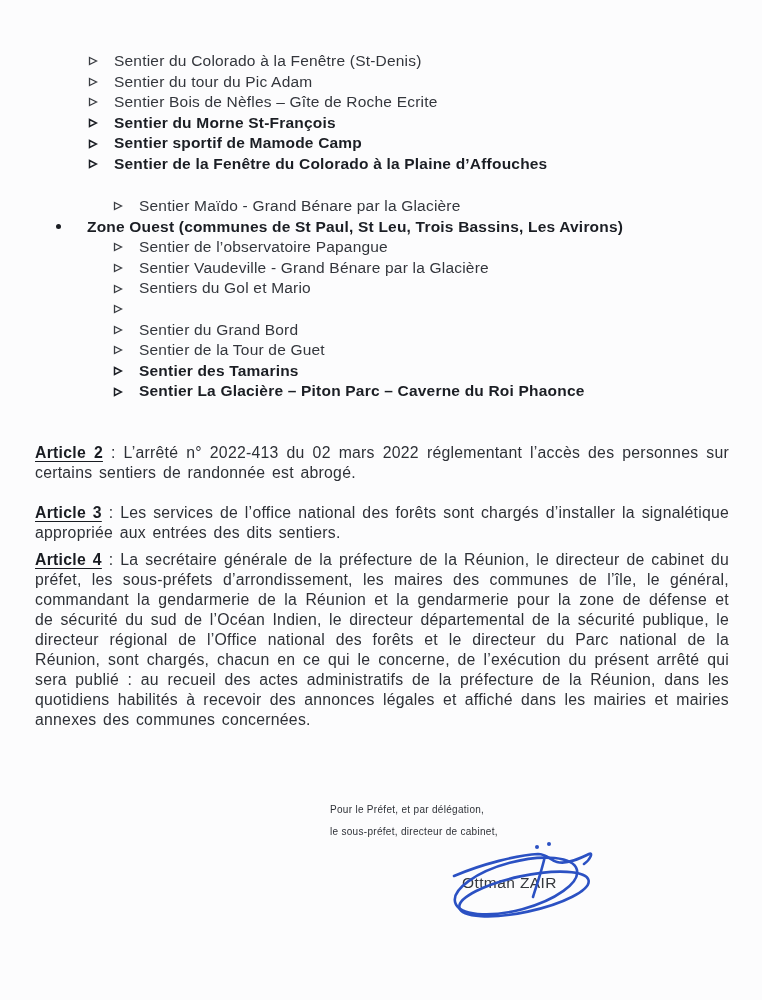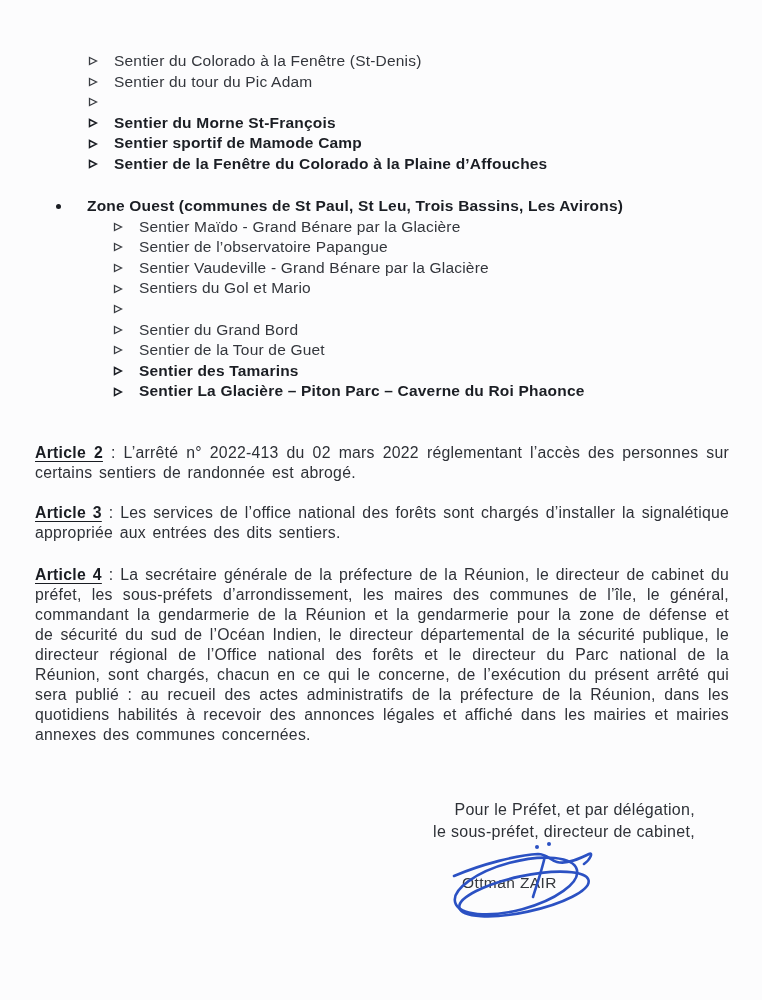--- a/index.html
+++ b/index.html
@@ -28,25 +28,25 @@
   #zone-section{top:196px;}
   
   .article{
     position:absolute;left:35px;width:694px;margin:0;
     font-size:15.8px;line-height:20px;letter-spacing:.25px;word-spacing:2px;
     text-align:justify;color:#2e3137;
   }
   .alabel{font-weight:700;color:#191c22;text-decoration:underline;text-underline-offset:3px;}
   #article-2{top:443px;}
   #article-3{top:503px;}
-  #article-4{top:565px;}
+  #article-4{top:550px;}
   
   .sig-block{
     position:absolute;left:330px;top:799px;width:365px;
-    text-align:right;font-size:16px;line-height:21.5px;
+    text-align:left;font-size:10px;line-height:21.5px;
     letter-spacing:.3px;color:#2e3137;
   }
   .sig-name{
     position:absolute;left:462px;top:874px;
     font-size:15.5px;letter-spacing:.4px;color:#34373c;
   }
   .sig-ink{position:absolute;left:424px;top:834px;}
   .sig-ink path,.sig-ink ellipse{fill:none;stroke:#2b51c3;stroke-width:2.6;stroke-linecap:round;}
   .sig-ink circle{fill:#2b51c3;stroke:none;}
 </style>
@@ -71,20 +71,21 @@
           </svg>
         </span>
         <span class="txt">Sentier du tour du Pic Adam</span>
       </div>
     <div class="li lvl1">
         <span class="arr">
           <svg width="10" height="10" viewBox="0 0 10 10">
             <path d="M1.5,1.5 L8.5,5 L1.5,8.5 Z" fill="none" stroke="#3a3d42" stroke-width="1.3"></path>
           </svg>
         </span>
+        <span class="txt">Sentier Bois de Nèfles – Gîte de Roche Ecrite</span>
       </div>
     <div class="li lvl1">
         <span class="arr">
           <svg width="10" height="10" viewBox="0 0 10 10">
             <path d="M1.5,1.5 L8.5,5 L1.5,8.5 Z" fill="none" stroke="#1b1e24" stroke-width="1.5"></path>
           </svg>
         </span>
         <span class="txt bold">Sentier du Morne St-François</span>
       </div>
     <div class="li lvl1">
@@ -99,33 +100,33 @@
         <span class="arr">
           <svg width="10" height="10" viewBox="0 0 10 10">
             <path d="M1.5,1.5 L8.5,5 L1.5,8.5 Z" fill="none" stroke="#1b1e24" stroke-width="1.5"></path>
           </svg>
         </span>
         <span class="txt bold">Sentier de la Fenêtre du Colorado à la Plaine d’Affouches</span>
       </div>
   </section>
 
   <section class="list" id="zone-section">
+    <div class="li lvl2">
+        <span class="arr">
+          <svg width="10" height="10" viewBox="0 0 10 10">
+            <path d="M1.5,1.5 L8.5,5 L1.5,8.5 Z" fill="none" stroke="#3a3d42" stroke-width="1.3"></path>
+          </svg>
+        </span>
+        <span class="txt">Sentier Maïdo - Grand Bénare par la Glacière</span>
+      </div>
     <div class="li zone-head">
         <span class="dot">
           <i></i>
         </span>
         <span class="txt bold">Zone Ouest (communes de St Paul, St Leu, Trois Bassins, Les Avirons)</span>
-      </div>
-    <div class="li lvl2">
-        <span class="arr">
-          <svg width="10" height="10" viewBox="0 0 10 10">
-            <path d="M1.5,1.5 L8.5,5 L1.5,8.5 Z" fill="none" stroke="#3a3d42" stroke-width="1.3"></path>
-          </svg>
-        </span>
-        <span class="txt">Sentier Maïdo - Grand Bénare par la Glacière</span>
       </div>
     <div class="li lvl2">
         <span class="arr">
           <svg width="10" height="10" viewBox="0 0 10 10">
             <path d="M1.5,1.5 L8.5,5 L1.5,8.5 Z" fill="none" stroke="#3a3d42" stroke-width="1.3"></path>
           </svg>
         </span>
         <span class="txt">Sentier de l’observatoire Papangue</span>
       </div>
     <div class="li lvl2">

